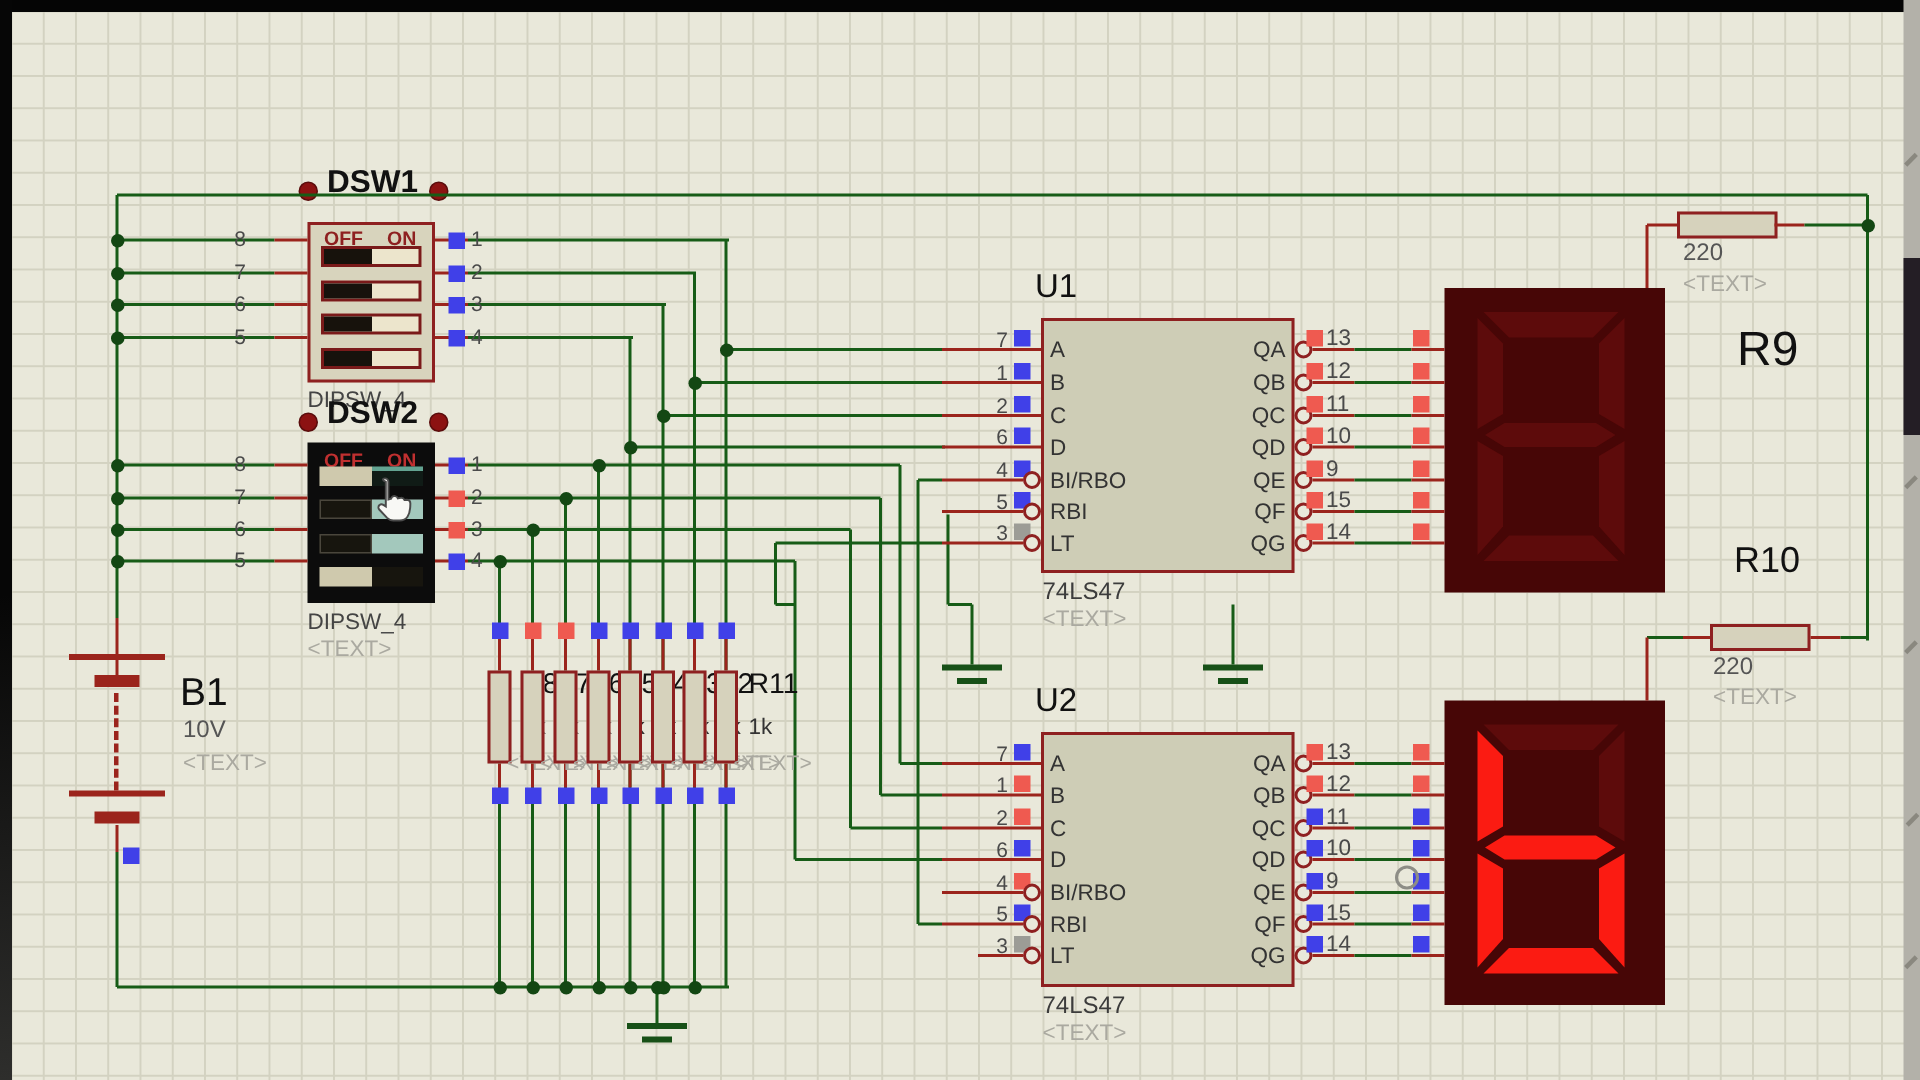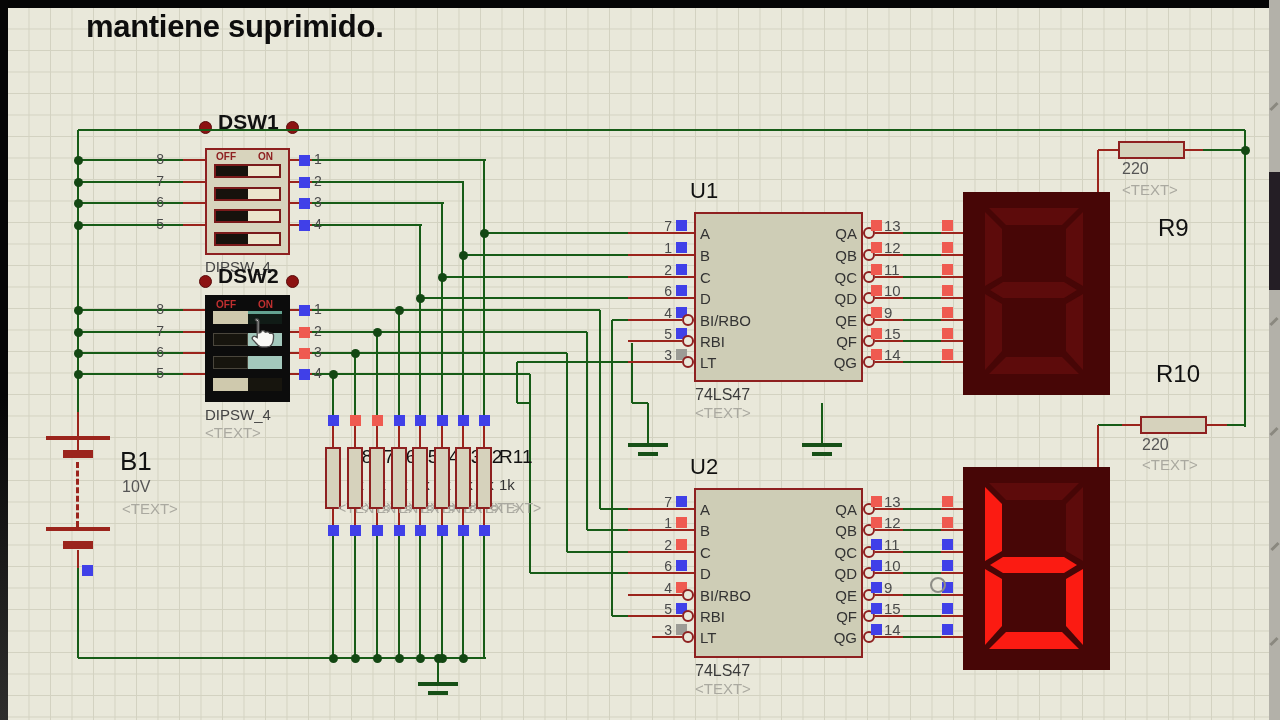--- a/index.html
+++ b/index.html
@@ -30,41 +30,40 @@
   .gbar{position:absolute;background:#175017;}
   .dswbody1{position:absolute;left:205px;top:148px;width:85px;height:107px;background:#d8d4bd;border:2px solid #8e2020;box-sizing:border-box;}
   .dswbody2{position:absolute;left:205px;top:295px;width:85px;height:107px;background:#0c0c0c;}
   .slot1{position:absolute;left:214px;width:67px;height:14px;background:#ece5cc;border:2px solid #7a1a1a;box-sizing:border-box;}
   .slot1 .hdl{position:absolute;left:0;top:0;width:32px;height:10px;background:#17120c;}
   .slot2{position:absolute;left:213px;width:69px;height:13px;display:flex;}
   .slot2 .hl,.slot2 .hr{width:50%;height:100%;box-sizing:border-box;}
   .slot2.v-on .hl{background:#cfc9ad;} .slot2.v-on .hr{background:#101b16;border-top:3px solid #63a391;}
   .slot2.v-off .hl{background:#17150e;border:1px solid #4a463c;} .slot2.v-off .hr{background:#a3c8bc;}
   .slot2.v-on2 .hl{background:#cfc9ad;} .slot2.v-on2 .hr{background:#17150e;}
-  .dswlbl{position:absolute;font-size:10px;font-weight:bold;color:#8e2020;}
+  .dswlbl{position:absolute;font-size:13px;font-weight:bold;color:#8e2020;}
   .dswlbl.dk{color:#c03030;}
   #title{position:absolute;left:86px;top:4px;width:1150px;font-size:31px;font-weight:bold;color:#0d0d0d;line-height:46px;letter-spacing:-0.3px;}
   .dispbody{position:absolute;width:147px;height:203px;background:#470606;}
   .seg[data-seg="off"]{fill:#5d0b0b;}
   .seg[data-seg="on"]{fill:#fb1b12;}
   #topbar{position:absolute;left:0;top:0;width:1280px;height:8px;background:#050505;}
   #leftbar{position:absolute;left:0;top:0;width:8px;height:720px;background:linear-gradient(#060606 55%,#2e2e2c);}
   #edgestrip{position:absolute;left:1269px;top:0;width:11px;height:720px;background:#b3b1a9;}
   .blotch{position:absolute;background:#241e25;}
   .slash{position:absolute;width:10px;height:3px;background:#8a887f;transform:rotate(-45deg);}
   .batplate{position:absolute;background:#9b241c;}
   .batdash{position:absolute;left:76px;top:462px;height:65px;width:0;border-left:3px dashed #9b241c;}
   .ring{position:absolute;width:16px;height:16px;border:2px solid #8d8d86;border-radius:50%;box-sizing:border-box;}
 </style>
 </head>
 <body>
 
 <div id="stage">
   <div id="title">
-    <div>mantiene suprimido.</div>
   </div>
 
   <div id="wires"></div>
 
   <div class="batplate" style="left:46px;top:436px;width:64px;height:4px"></div>
   <div class="batplate" style="left:63px;top:450px;width:30px;height:8px"></div>
   <div class="batdash"></div>
   <div class="batplate" style="left:46px;top:527px;width:64px;height:4px"></div>
   <div class="batplate" style="left:63px;top:541px;width:30px;height:8px"></div>
   <div class="ref" style="left:120px;top:446px;font-size:26px">B1</div>
@@ -122,21 +121,21 @@
   <div class="ph" style="left:695px;top:404px">&lt;TEXT&gt;</div>
 
   <div class="chipbody" style="left:694px;top:488px;width:169px;height:170px"></div>
   <div class="ref" style="left:690px;top:454px">U2</div>
   <div class="val" style="left:695px;top:662px;color:#3c3c3c">74LS47</div>
   <div class="ph" style="left:695px;top:680px">&lt;TEXT&gt;</div>
 
   <div class="resh" style="left:1118px;top:141px"></div>
   <div class="val" style="left:1122px;top:160px">220</div>
   <div class="ph" style="left:1122px;top:181px">&lt;TEXT&gt;</div>
-  <div class="ref" style="left:1158px;top:214px;font-size:24px">R9</div>
+  <div class="ref" style="left:1158px;top:214px;font-size:32px">R9</div>
 
   <div class="resh" style="left:1140px;top:416px"></div>
   <div class="val" style="left:1142px;top:436px">220</div>
   <div class="ph" style="left:1142px;top:456px">&lt;TEXT&gt;</div>
   <div class="ref" style="left:1156px;top:360px;font-size:24px">R10</div>
 
   <div class="dispbody" style="left:963px;top:192px">
     <svg id="disp-tens" width="147" height="203" viewBox="0 0 147 203">
         <polygon points="26,16 116,16 99,33 43,33" class="seg" data-seg="off"></polygon>
         <polygon points="120,20 120,94 103,84 103,37" class="seg" data-seg="off"></polygon>

